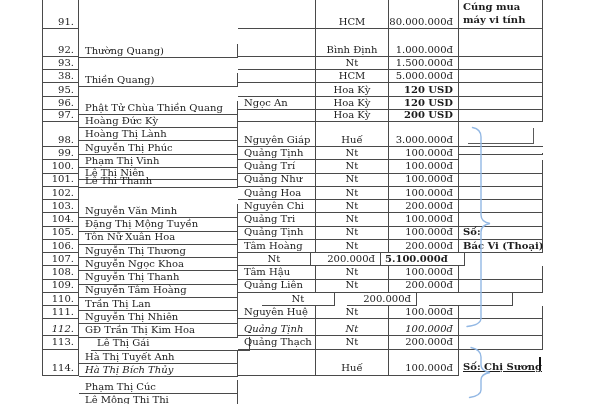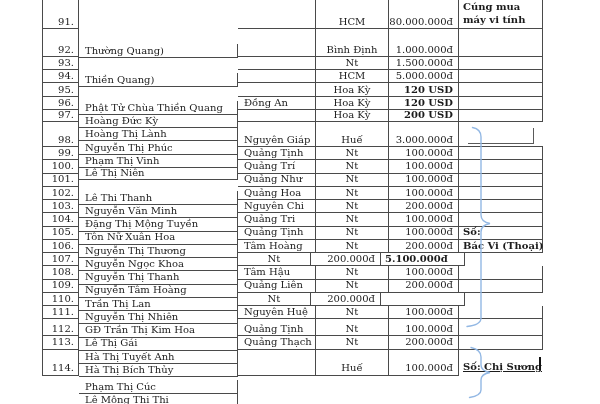--- a/index.html
+++ b/index.html
@@ -87,21 +87,21 @@
         </div>
         <div class="cell c4">
           <span>1.500.000đ</span>
         </div>
         <div class="cell c5">
           <span></span>
         </div>
       </div>
       <div class="row" style="height: 13px;">
         <div class="cell c0">
-          <span>94.</span>
+          <span>38.</span>
         </div>
         <div class="cell c1">
           <span>Hoàng Đức Kỳ</span>
         </div>
         <div class="cell c2">
           <span></span>
         </div>
         <div class="cell c3">
           <span>HCM</span>
         </div>
@@ -133,21 +133,21 @@
         </div>
       </div>
       <div class="row" style="height: 13px; text-align: right;">
         <div class="cell c0">
           <span>96.</span>
         </div>
         <div class="cell c1">
           <span>Nguyễn Thị Phúc</span>
         </div>
         <div class="cell c2">
-          <span>Đồng An</span>
+          <span>Ngọc An</span>
         </div>
         <div class="cell c3">
           <span>Hoa Kỳ</span>
         </div>
         <div class="cell c4 bold">
           <span>120 USD</span>
         </div>
         <div class="cell c5">
           <span></span>
         </div>
@@ -185,21 +185,21 @@
         <div class="cell c3">
           <span>Huế</span>
         </div>
         <div class="cell c4">
           <span>3.000.000đ</span>
         </div>
         <div class="cell c5 no-right">
           <span></span>
         </div>
       </div>
-      <div class="row" style="height: 13.27px;">
+      <div class="row" style="height: 13.27px; align-items: center;">
         <div class="cell c0">
           <span>99.</span>
         </div>
         <div class="cell c1">
           <span>Lê Thi Thanh</span>
         </div>
         <div class="cell c2">
           <span>Quảng Tịnh</span>
         </div>
         <div class="cell c3">
@@ -402,21 +402,21 @@
         <div class="cell c3">
           <span>Nt</span>
         </div>
         <div class="cell c4">
           <span>200.000đ</span>
         </div>
         <div class="cell c5">
           <span></span>
         </div>
       </div>
-      <div class="row" style="height: 13.27px;">
+      <div class="row" style="height: 13.27px; gap: 12px;">
         <div class="cell c0">
           <span>110.</span>
         </div>
         <div class="cell c1">
           <span>Lê Thị Gái</span>
         </div>
         <div class="cell c3">
           <span>Nt</span>
         </div>
         <div class="cell c4">
@@ -439,21 +439,21 @@
         <div class="cell c3">
           <span>Nt</span>
         </div>
         <div class="cell c4">
           <span>100.000đ</span>
         </div>
         <div class="cell c5">
           <span></span>
         </div>
       </div>
-      <div class="row" style="height: 17px;">
+      <div class="row" style="height: 17px; font-style: italic;">
         <div class="cell c0">
           <span>112.</span>
         </div>
         <div class="cell c1">
           <span>Hà Thị Bích Thủy</span>
         </div>
         <div class="cell c2">
           <span>Quảng Tịnh</span>
         </div>
         <div class="cell c3">

